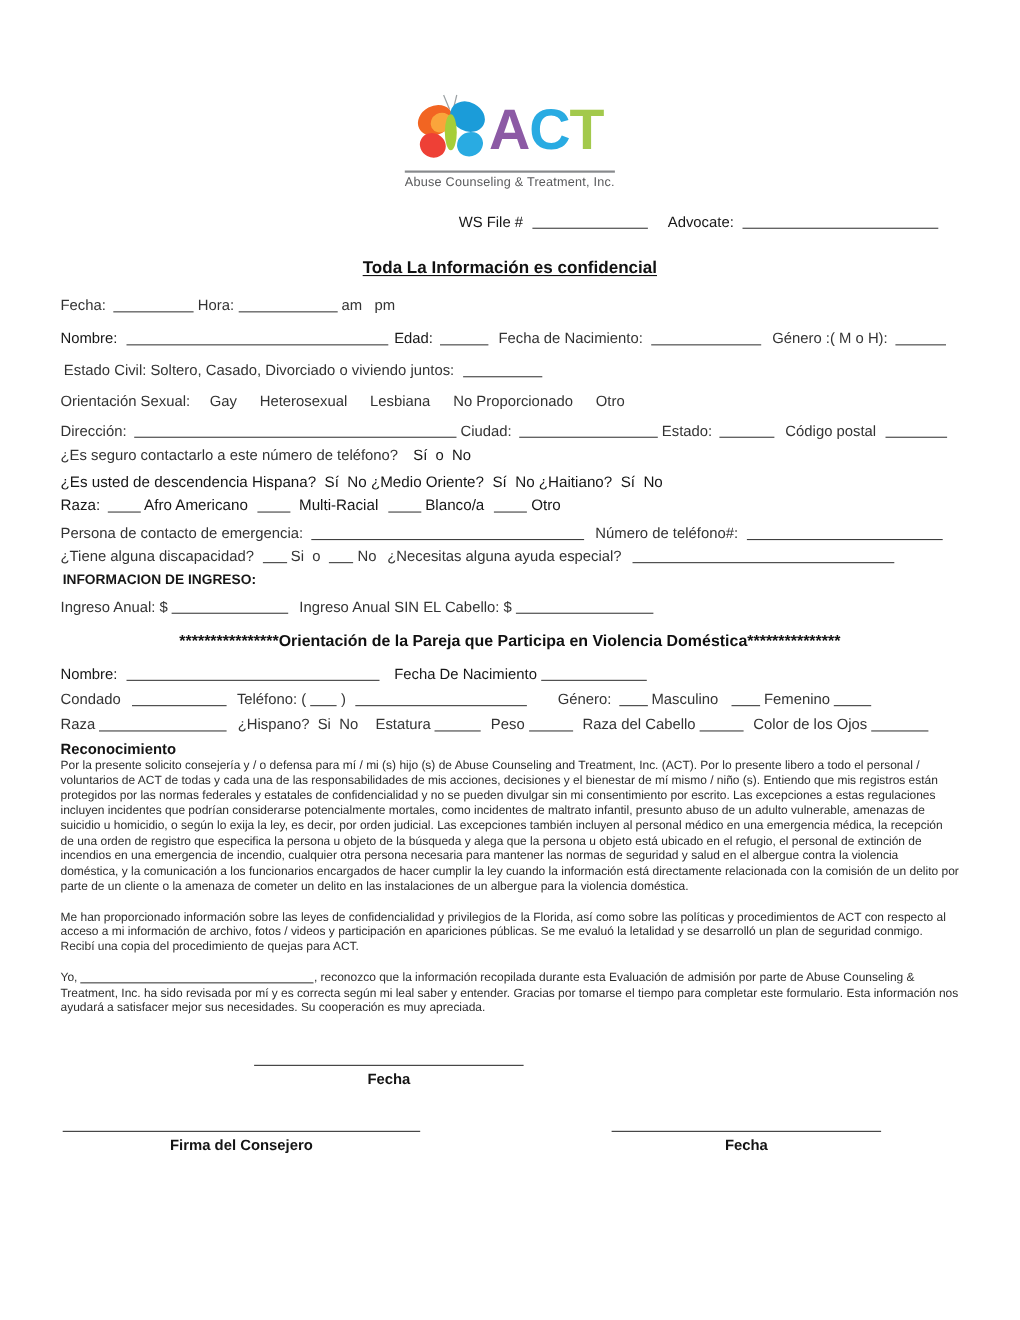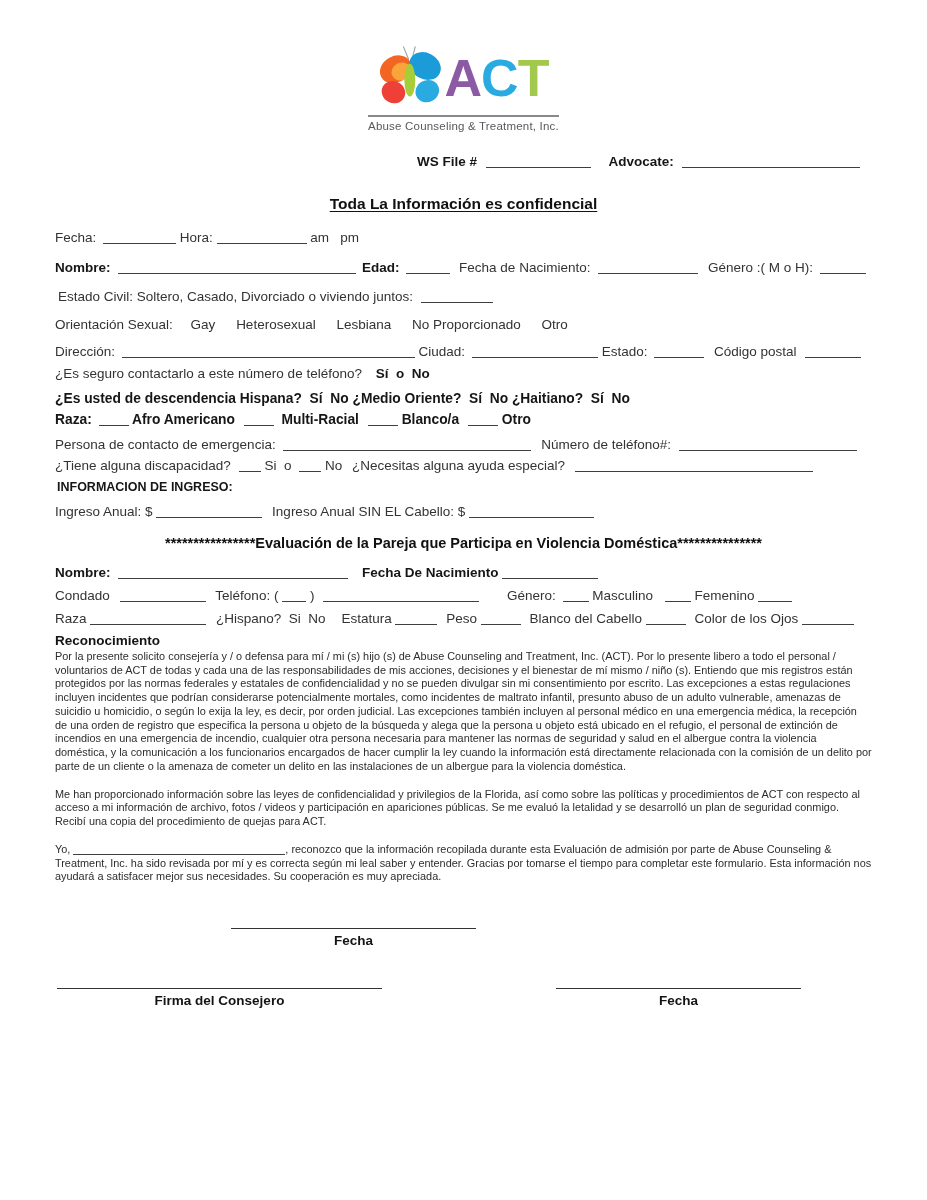--- a/index.html
+++ b/index.html
@@ -2,42 +2,42 @@
 <html><head>
 <meta charset="utf-8">
 <style>
   * { margin:0; padding:0; box-sizing:border-box; }
   html,body { background:#ffffff; }
   body {
     width:927px; height:1200px; overflow:hidden;
     font-family:"Liberation Sans","DejaVu Sans",sans-serif;
     color:#2a2a2a;
   }
-  .page { width:927px; height:1064px; background:#fff; position:relative; }
+  .page { width:927px; height:1064px; background:#fff; position:relative;margin-top:40px; }
   .content { padding:0 55px 0 55px; }
 
   
   .logo-wrap { text-align:center; padding-top:42px; }
   .logo-group { display:inline-block; }
   .logo-row { display:flex; align-items:center; justify-content:center; }
   .act-text { font-weight:bold; font-size:52px; letter-spacing:-1px; line-height:1; }
   .act-a { color:#8c5aa5; }
   .act-c { color:#29abe2; }
   .act-t { color:#a3c94c; }
   .logo-rule { height:2px; background:#87898c; margin:1px 0 3px 0; }
   .logo-subtitle { font-size:11.5px; color:#58595b; letter-spacing:0.2px; }
 
   
   .ws-line { margin-top:20px; padding-left:362px; font-size:13px; font-weight:bold; color:#1c1c1c; }
   .doc-title { text-align:center; margin-top:26px; font-size:15.5px; font-weight:bold; color:#111; }
   .doc-title span { text-decoration:underline; text-underline-offset:2px; }
 
   
   .line { font-size:13.5px; color:#333; white-space:nowrap; }
-  .b { font-weight:bold; color:#161616; }
+  .b { font-weight:normal; color:#161616; }
   .bl { display:inline-block; height:13px; border-bottom:1.4px solid #3f3f3f; vertical-align:-2px; }
   .sec-head { font-weight:bold; color:#161616; font-size:12.5px; }
   .pareja-header { text-align:center; font-weight:bold; font-size:14.5px; color:#111; white-space:nowrap; }
 
   
   .ack-head { font-weight:bold; font-size:13.5px; color:#141414; }
   .ack p { font-size:10.9px; line-height:1.26; color:#2d2d2d; }
 
   
   .sig-row { display:flex; margin-left:2px; }
@@ -171,21 +171,21 @@
 
     <div class="line" style="margin-top:10px">
       <span>Ingreso Anual: $</span>
       <span class="bl" style="width:106px"></span>
       <span style="margin-left:6px">Ingreso Anual SIN EL Cabello: $</span>
       <span class="bl" style="width:125px"></span>
     </div>
 
 
     <div class="pareja-header" style="margin-top:16px">
-      <span>****************Evaluación de la Pareja que Participa en Violencia Doméstica***************</span>
+      <span>****************Orientación de la Pareja que Participa en Violencia Doméstica***************</span>
     </div>
 
     <div class="line b" style="margin-top:14px">
       <span>Nombre:</span>
       <span class="bl" style="width:230px;margin-left:4px"></span>
       <span style="margin-left:10px">Fecha De Nacimiento</span>
       <span class="bl" style="width:96px"></span>
     </div>
 
 
@@ -205,21 +205,21 @@
     </div>
 
     <div class="line" style="margin-top:8px">
       <span>Raza</span>
       <span class="bl" style="width:116px"></span>
       <span style="margin-left:6px">¿Hispano?&nbsp; Si&nbsp;&nbsp;No</span>
       <span style="margin-left:12px">Estatura</span>
       <span class="bl" style="width:42px"></span>
       <span style="margin-left:5px">Peso</span>
       <span class="bl" style="width:40px"></span>
-      <span style="margin-left:5px">Blanco del Cabello</span>
+      <span style="margin-left:5px">Raza del Cabello</span>
       <span class="bl" style="width:40px"></span>
       <span style="margin-left:5px">Color de los Ojos</span>
       <span class="bl" style="width:52px"></span>
     </div>
 
     <div class="ack">
       <div class="ack-head" style="margin-top:7px">Reconocimiento</div>
       <p style="margin-top:2px">Por la presente solicito consejería y / o defensa para mí / mi (s) hijo (s) de Abuse Counseling and Treatment, Inc. (ACT). Por lo presente libero a todo el personal / voluntarios de ACT de todas y cada una de las responsabilidades de mis acciones, decisiones y el bienestar de mí mismo / niño (s). Entiendo que mis registros están protegidos por las normas federales y estatales de confidencialidad y no se pueden divulgar sin mi consentimiento por escrito. Las excepciones a estas regulaciones incluyen incidentes que podrían considerarse potencialmente mortales, como incidentes de maltrato infantil, presunto abuso de un adulto vulnerable, amenazas de suicidio u homicidio, o según lo exija la ley, es decir, por orden judicial. Las excepciones también incluyen al personal médico en una emergencia médica, la recepción de una orden de registro que especifica la persona u objeto de la búsqueda y alega que la persona u objeto está ubicado en el refugio, el personal de extinción de incendios en una emergencia de incendio, cualquier otra persona necesaria para mantener las normas de seguridad y salud en el albergue contra la violencia doméstica, y la comunicación a los funcionarios encargados de hacer cumplir la ley cuando la información está directamente relacionada con la comisión de un delito por parte de un cliente o la amenaza de cometer un delito en las instalaciones de un albergue para la violencia doméstica.</p>
       <p style="margin-top:14px">Me han proporcionado información sobre las leyes de confidencialidad y privilegios de la Florida, así como sobre las políticas y procedimientos de ACT con respecto al acceso a mi información de archivo, fotos / videos y participación en apariciones públicas. Se me evaluó la letalidad y se desarrolló un plan de seguridad conmigo. Recibí una copia del procedimiento de quejas para ACT.</p>
       <p style="margin-top:14px"><span>Yo,</span><span class="bl" style="width:212px;margin-left:3px;height:10px"></span><span>, reconozco que la información recopilada durante esta Evaluación de admisión por parte de Abuse Counseling &amp; Treatment, Inc. ha sido revisada por mí y es correcta según mi leal saber y entender. Gracias por tomarse el tiempo para completar este formulario. Esta información nos ayudará a satisfacer mejor sus necesidades. Su cooperación es muy apreciada.</span></p>

